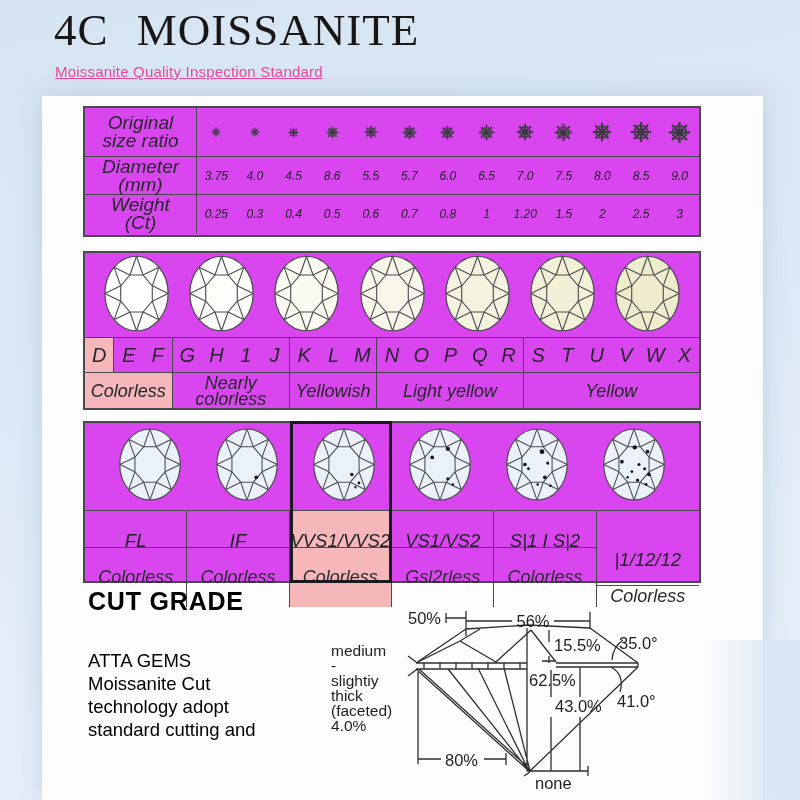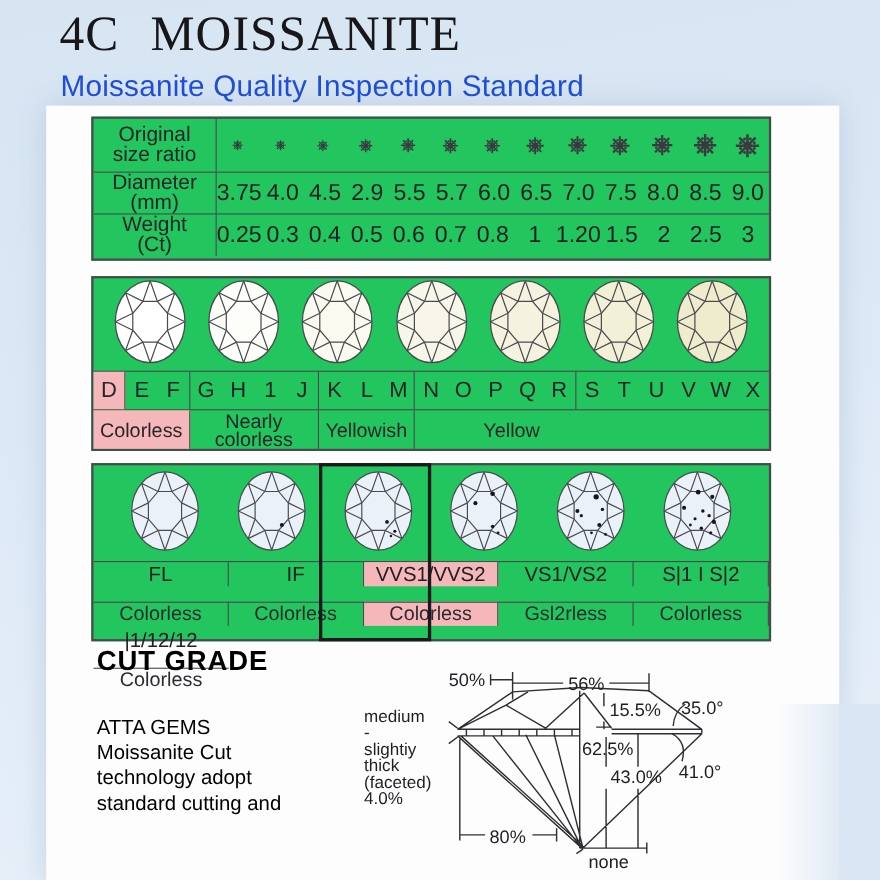--- a/index.html
+++ b/index.html
@@ -14,47 +14,47 @@
   }
   .corner-fade{
     position:absolute;right:0;top:640px;width:95px;height:160px;
     background:linear-gradient(to left,#d9e6f3 25%,rgba(217,230,243,0));
   }
   .title{
     position:absolute;left:54px;top:4px;
     font-family:"Liberation Serif",serif;font-size:45px;color:#17171a;
     letter-spacing:1px;word-spacing:16px;font-weight:500;
   }
-  .subtitle{position:absolute;left:55px;top:63px;font-size:27px;color:#1d4ed8;letter-spacing:.2px;}
-
-  .panel{position:absolute;left:83px;width:618px;background:#22c55e;border:2px solid #4a4a4e;box-sizing:border-box;}
+  .subtitle{position:absolute;left:55px;top:63px;font-size:15px;color:#ec4899;letter-spacing:.2px;text-decoration:underline;}
+
+  .panel{position:absolute;left:83px;width:618px;background:#d946ef;border:2px solid #4a4a4e;box-sizing:border-box;font-style:italic;}
 
   
   .size-table{top:106px;height:131px;display:grid;grid-template-columns:112px 1fr;grid-template-rows:49px 38px 38px;}
   .size-table>div{border-right:1.4px solid #4a4a4e;border-bottom:1.4px solid #4a4a4e;display:flex;align-items:center;justify-content:center;}
   .size-table>div:nth-child(even){border-right:none;}
   .size-table>div:nth-child(n+5){border-bottom:none;}
   .lbl{flex-direction:column;font-size:19px;color:#26262a;line-height:18px;text-align:center;}
   .vals{padding:0;}
   .flex13{display:flex;width:100%;height:100%;}
-  .flex13>div{flex:1;display:flex;align-items:center;justify-content:center;font-size:21px;color:#212125;}
+  .flex13>div{flex:1;display:flex;align-items:center;justify-content:center;font-size:12px;color:#212125;}
 
   
   .color-panel{top:251px;height:159px;display:grid;grid-template-rows:85px 35px auto;}
   .dia-row{display:flex;justify-content:space-evenly;align-items:center;border-bottom:1.4px solid #4a4a4e;}
   .letters-row{display:grid;grid-template-columns:repeat(21,1fr);border-bottom:1.4px solid #4a4a4e;}
   .letters-row>div{display:flex;align-items:center;justify-content:center;font-size:20px;color:#26262a;}
   .cats-row{display:grid;grid-template-columns:repeat(21,1fr);}
   .cats-row>div{display:flex;align-items:center;justify-content:center;font-size:18px;color:#26262a;text-align:center;line-height:16px;padding:0 2px;}
   .gend{border-right:1.4px solid #4a4a4e;}
   .pink{background:var(--pink);}
 
   
   .clarity-panel{top:421px;height:162px;display:grid;grid-template-rows:87px 37px auto;}
-  .grades-row,.subs-row{display:grid;grid-template-columns:repeat(5,1fr);}
+  .grades-row,.subs-row{display:grid;grid-template-columns:repeat(6,1fr);}
   .grades-row{border-top:1.4px solid #4a4a4e;}
   .grades-row>div,.subs-row>div{display:flex;align-items:center;justify-content:center;font-size:18.5px;color:#212125;border-right:1.4px solid #4a4a4e;}
   .grades-row>div:last-child,.subs-row>div:last-child{border-right:none;margin-top:38px;}
   .subs-row>div{border-top:1.4px solid #4a4a4e;font-size:18px;color:#2c2c30;}
   .sel-box{position:absolute;left:33.33%;top:-2px;width:16.67%;height:calc(100% + 4px);border:3px solid #1a1a1e;box-sizing:border-box;pointer-events:none;}
 
   
   .cut-heading{position:absolute;left:88px;top:587px;font-size:25px;font-weight:700;letter-spacing:.8px;color:#000000;}
   .cut-body{position:absolute;left:88px;top:649px;font-size:18.5px;line-height:23px;color:#000000;}
   .diagram{position:absolute;left:328px;top:586px;}
@@ -302,21 +302,21 @@
     </div>
   <div class="lbl">
     <div>Diameter</div>
     <div>(mm)</div>
   </div>
   <div class="vals">
       <div class="flex13" id="dia-vals">
         <div>3.75</div>
         <div>4.0</div>
         <div>4.5</div>
-        <div>2.9</div>
+        <div>8.6</div>
         <div>5.5</div>
         <div>5.7</div>
         <div>6.0</div>
         <div>6.5</div>
         <div>7.0</div>
         <div>7.5</div>
         <div>8.0</div>
         <div>8.5</div>
         <div>9.0</div>
       </div>
@@ -402,20 +402,21 @@
       <div>T</div>
       <div>U</div>
       <div>V</div>
       <div>W</div>
       <div>X</div>
     </div>
   <div class="cats-row" id="cats">
       <div class="gend pink" style="grid-column: span 3;">Colorless</div>
       <div class="gend" style="grid-column: span 4;">Nearly colorless</div>
       <div class="gend" style="grid-column: span 3;">Yellowish</div>
+      <div class="gend" style="grid-column: span 5;">Light yellow</div>
       <div style="grid-column: span 6;">Yellow</div>
     </div>
 </div>
 
 <div class="panel clarity-panel">
   <div class="dia-row" style="border-bottom:none;" id="clarity-diamonds">
       <div><svg width="64" height="77" viewBox="0 0 90 104">
     <ellipse cx="45" cy="52" rx="42.5" ry="50" fill="#eaf1f8" stroke="#4b4b50" stroke-width="1.6"></ellipse>
     <path d="M66.2,62.3 L53.8,76.9 L36.2,76.9 L23.8,62.3 L23.8,41.7 L36.2,27.1 L53.8,27.1 L66.2,41.7 Z" fill="none" stroke="#4b4b50" stroke-width="1.5"></path>
     <path d="M66.2,62.3 L87.5,52.0 M66.2,62.3 L75.1,87.4 M53.8,76.9 L75.1,87.4 M53.8,76.9 L45.0,102.0 M36.2,76.9 L45.0,102.0 M36.2,76.9 L14.9,87.4 M23.8,62.3 L14.9,87.4 M23.8,62.3 L2.5,52.0 M23.8,41.7 L2.5,52.0 M23.8,41.7 L14.9,16.6 M36.2,27.1 L14.9,16.6 M36.2,27.1 L45.0,2.0 M53.8,27.1 L45.0,2.0 M53.8,27.1 L75.1,16.6 M66.2,41.7 L75.1,16.6 M66.2,41.7 L87.5,52.0 " fill="none" stroke="#4b4b50" stroke-width="1.5"></path>

